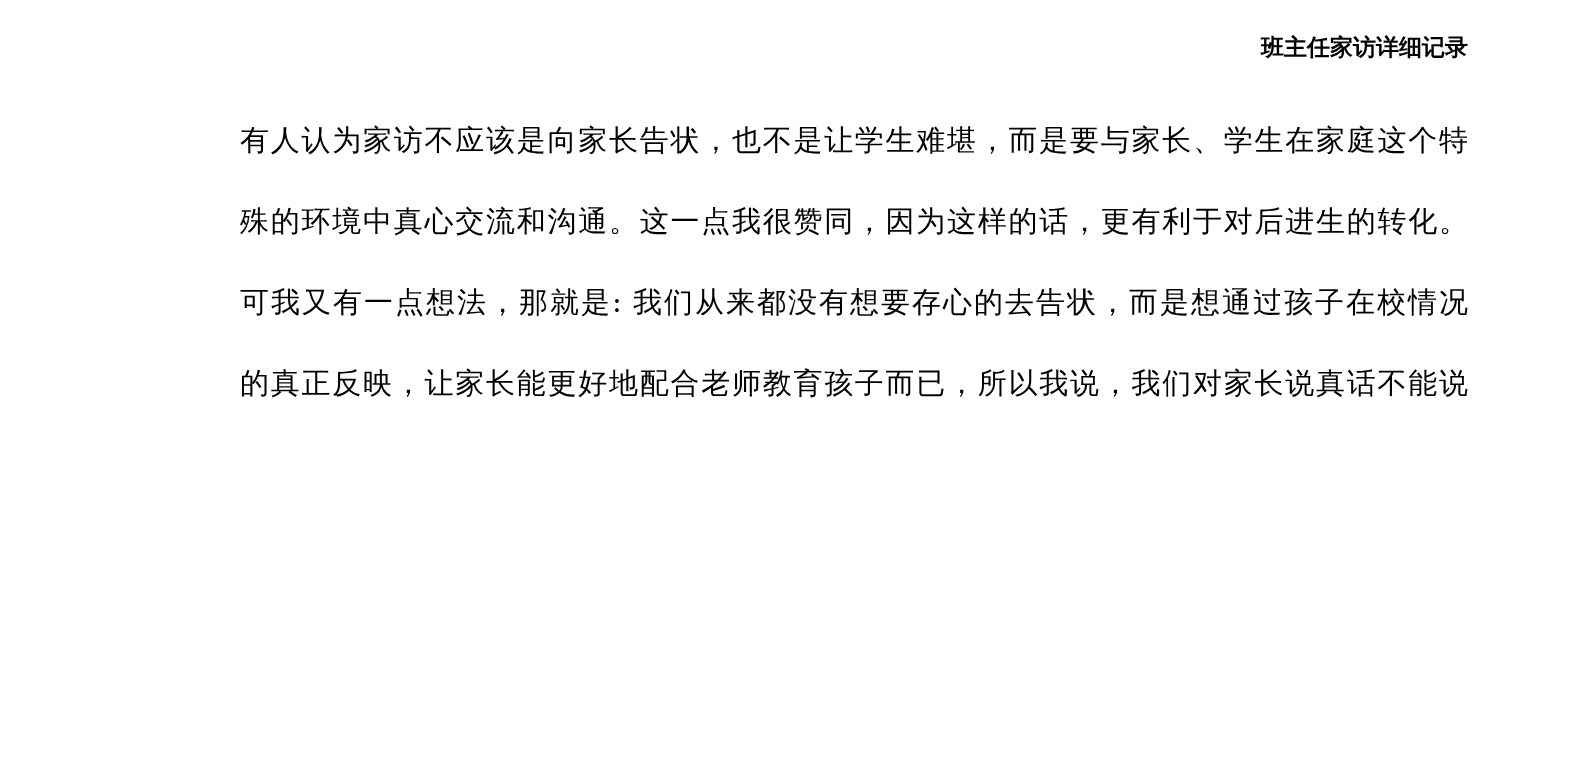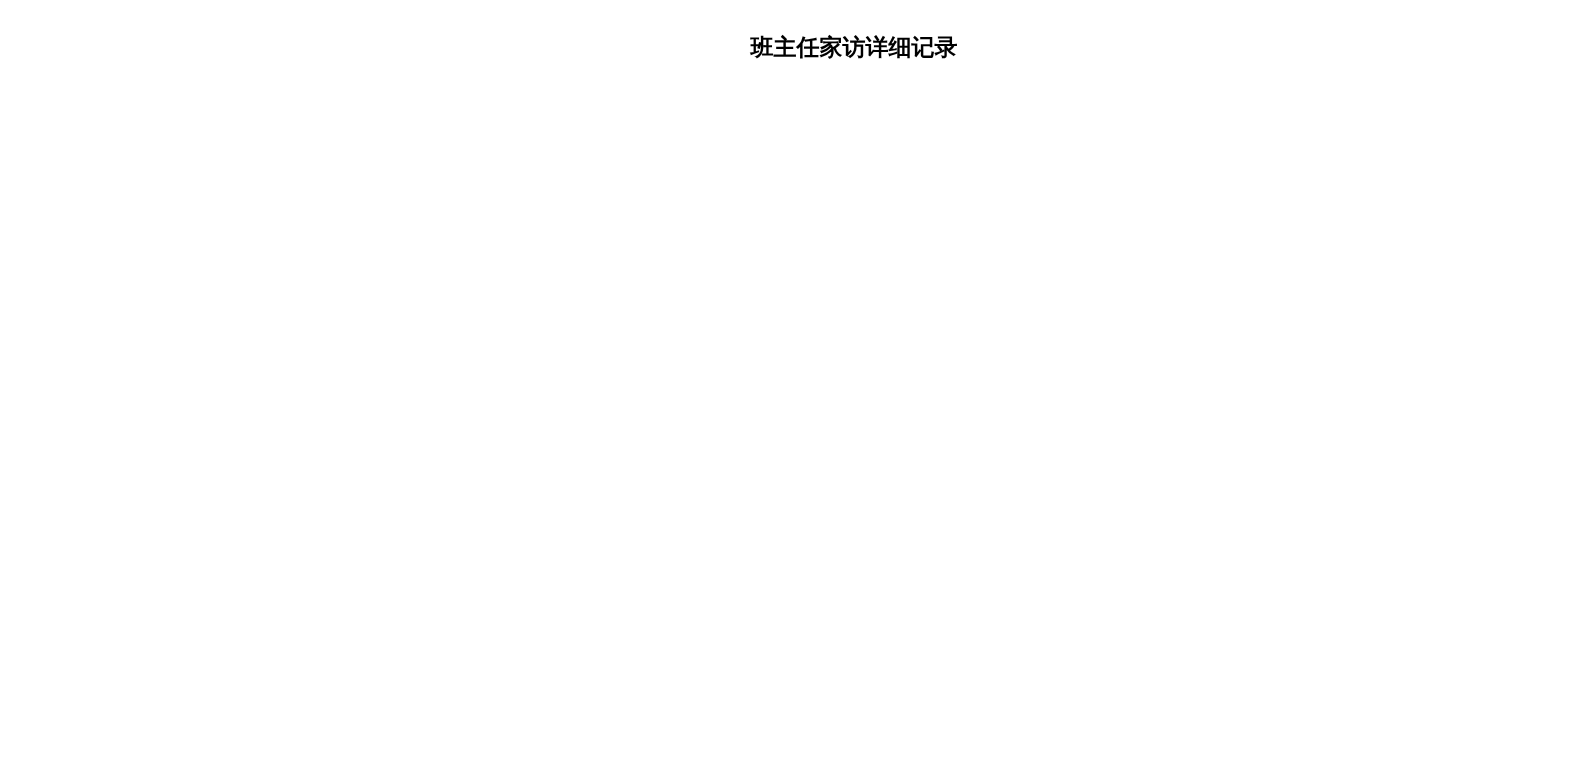--- a/index.html
+++ b/index.html
@@ -19,21 +19,21 @@
     position: absolute;
     left: 240px;
     top: 26px;
     width: 1228px;
   }
   .doc-title {
     font-size: 23px;
     font-weight: bold;
     line-height: 42px;
     margin: 0 0 32px 0;
-    text-align: center;
+    text-align: right;
   }
   .para {
     margin: 0 0 7px 0;
   }
   .line {
     font-size: 29px;
     line-height: 81px;
     white-space: nowrap;
     text-align: justify;
     text-align-last: justify;
@@ -44,13 +44,19 @@
     text-align-last: left;
   }
 </style>
 </head>
 <body>
 
 <div class="doc">
   <h1 class="doc-title">班主任家访详细记录</h1>
 
 
+  <div class="para">
+    <div class="line">有人认为家访不应该是向家长告状，也不是让学生难堪，而是要与家长、学生在家庭这个特</div>
+    <div class="line">殊的环境中真心交流和沟通。这一点我很赞同，因为这样的话，更有利于对后进生的转化。</div>
+    <div class="line">可我又有一点想法，那就是: 我们从来都没有想要存心的去告状，而是想通过孩子在校情况</div>
+    <div class="line">的真正反映，让家长能更好地配合老师教育孩子而已，所以我说，我们对家长说真话不能说</div>
+  </div>
 </div>
 
 </body></html>

